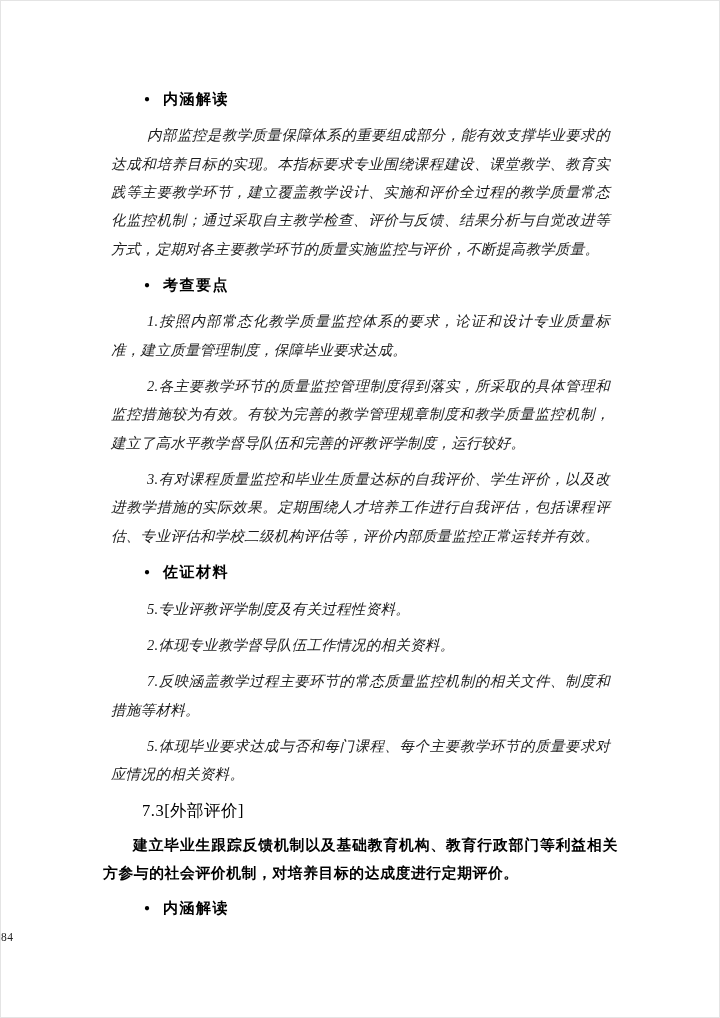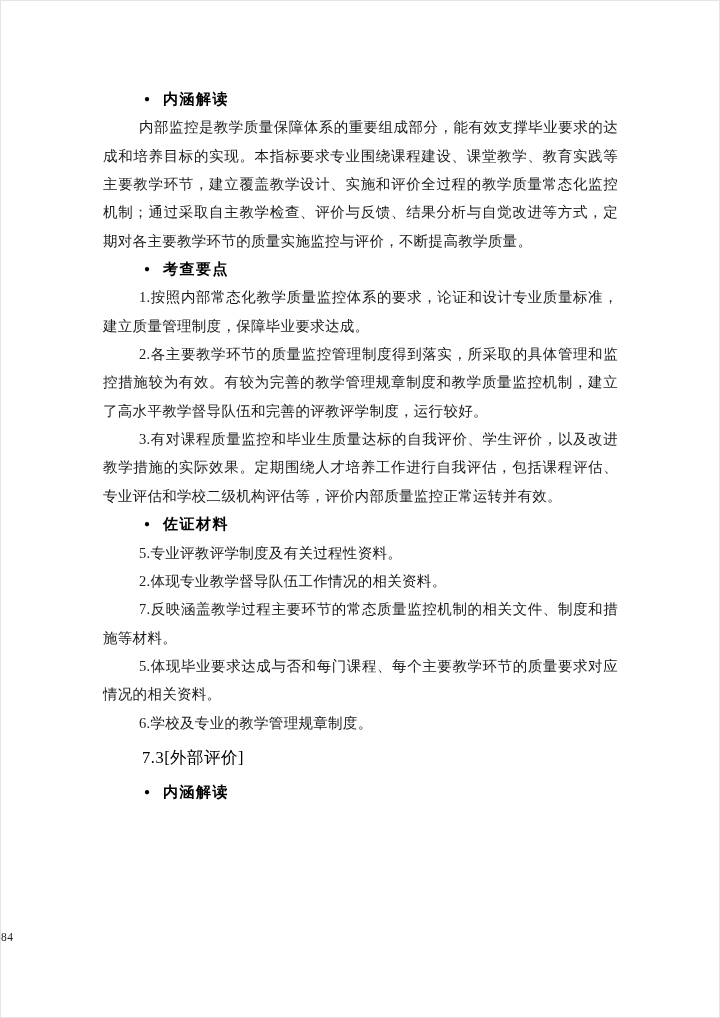--- a/index.html
+++ b/index.html
@@ -13,25 +13,26 @@
     height: 1018px;
     box-sizing: border-box;
     background: #ffffff;
     border: 1px solid #e4e4e4;
     padding: 84px 101px 12px 102px;
     font-family: "Liberation Serif", "DejaVu Serif", serif;
     color: #1b1b1b;
     overflow: hidden;
   }
   .para {
-    margin: 0;
+    margin: 8px;
     font-size: 14.5px;
     line-height: 28.35px;
     text-align: justify;
     letter-spacing: 0.3px;
+    font-style: italic;
   }
   .para.first-indent {
     text-indent: 36px;
   }
   .bullet-heading {
     margin: 0;
     padding-left: 41px;
     font-size: 15px;
     line-height: 28.35px;
     font-weight: bold;
@@ -89,22 +90,22 @@
   <p class="para first-indent">1.按照内部常态化教学质量监控体系的要求，论证和设计专业质量标准，建立质量管理制度，保障毕业要求达成。</p>
   <p class="para first-indent">2.各主要教学环节的质量监控管理制度得到落实，所采取的具体管理和监控措施较为有效。有较为完善的教学管理规章制度和教学质量监控机制，建立了高水平教学督导队伍和完善的评教评学制度，运行较好。</p>
   <p class="para first-indent">3.有对课程质量监控和毕业生质量达标的自我评价、学生评价，以及改进教学措施的实际效果。定期围绕人才培养工作进行自我评估，包括课程评估、专业评估和学校二级机构评估等，评价内部质量监控正常运转并有效。</p>
 
   <div class="bullet-heading"><span class="bullet">●</span><span>佐证材料</span></div>
 
   <p class="para first-indent">5.专业评教评学制度及有关过程性资料。</p>
   <p class="para first-indent">2.体现专业教学督导队伍工作情况的相关资料。</p>
   <p class="para first-indent">7.反映涵盖教学过程主要环节的常态质量监控机制的相关文件、制度和措施等材料。</p>
   <p class="para first-indent">5.体现毕业要求达成与否和每门课程、每个主要教学环节的质量要求对应情况的相关资料。</p>
-  <p class="para first-indent">6.学校及专业的教学管理规章制度。</p>
 
   <h3 class="section-heading">7.3[外部评价]</h3>
 
+  <p class="bold-intro">建立毕业生跟踪反馈机制以及基础教育机构、教育行政部门等利益相关方参与的社会评价机制，对培养目标的达成度进行定期评价。</p>
 
   <div class="bullet-heading"><span class="bullet">●</span><span>内涵解读</span></div>
 
   <div class="page-number">84</div>
 
 </div>
 
 </body></html>

